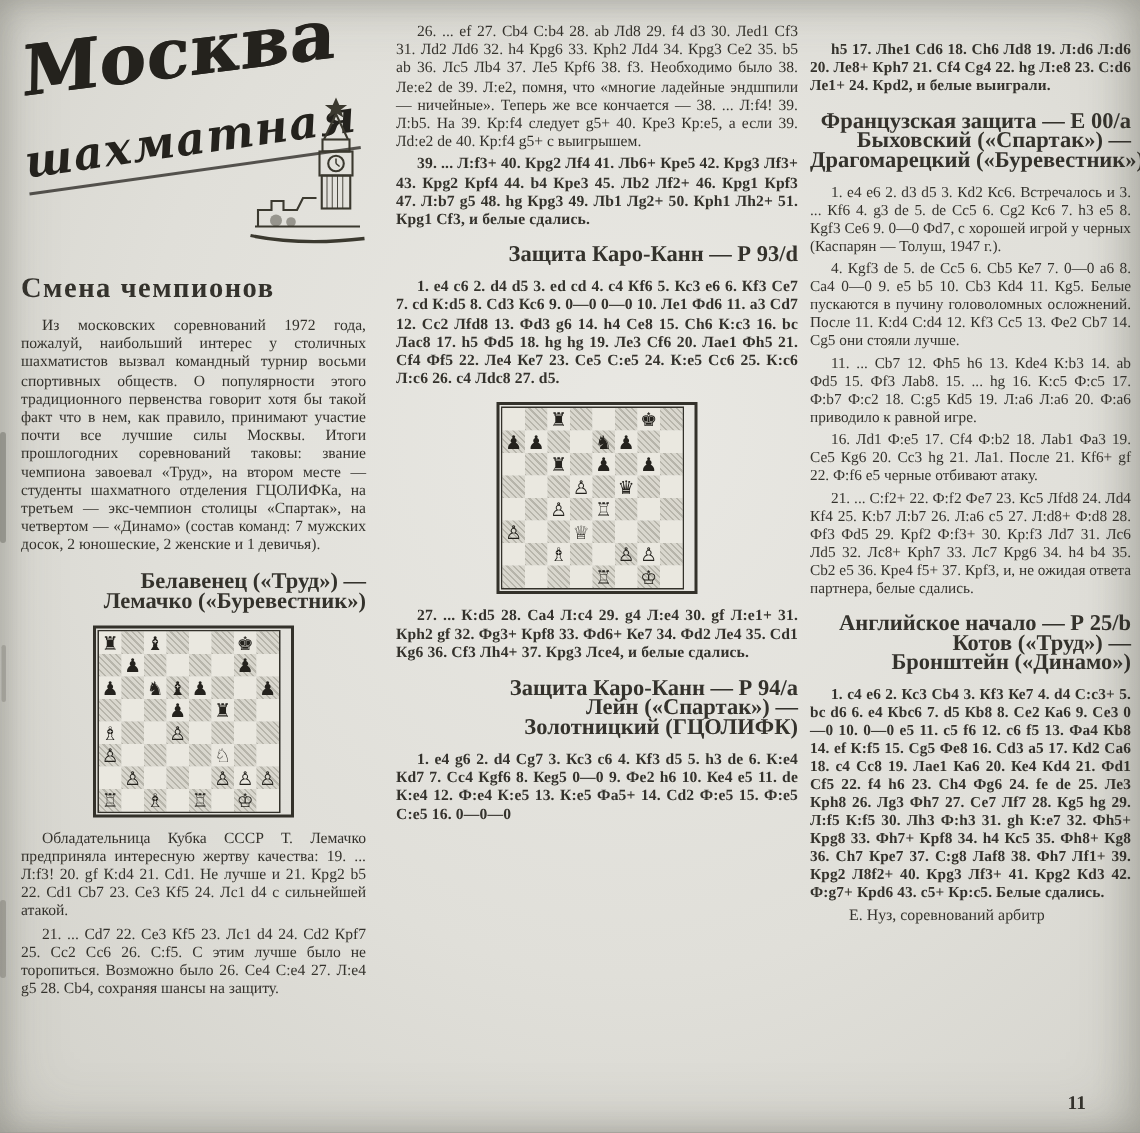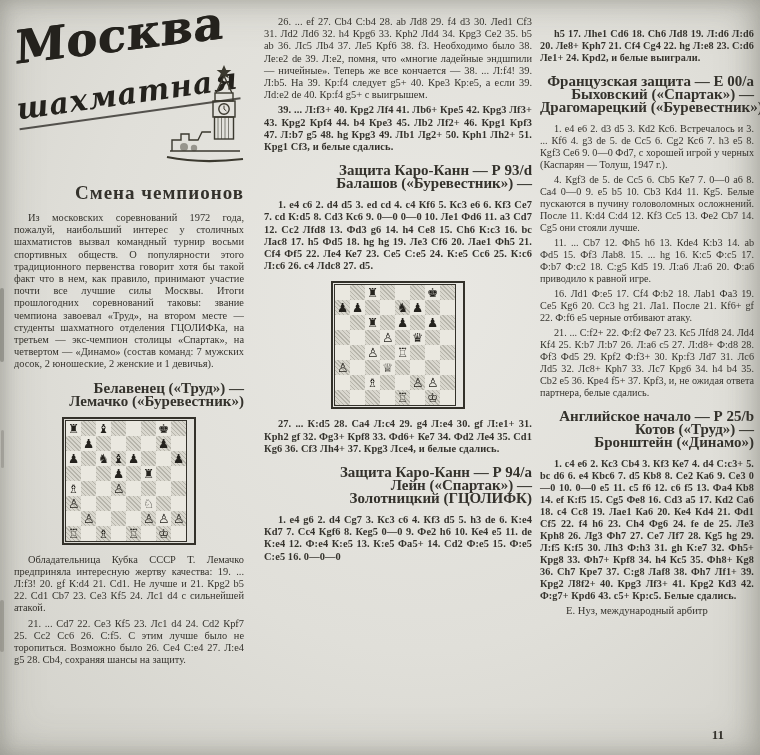--- a/index.html
+++ b/index.html
@@ -14,21 +14,21 @@
   .col{position:absolute;}
   .col-left{left:14px;top:6px;width:230px;}
   .col-mid{left:264px;top:16px;width:268px;}
   .col-right{left:540px;top:28px;width:214px;}
 
   p.body{font-size:10.4px;line-height:12.2px;text-align:justify;margin:0 0 3px 0;text-indent:14px;}
   .col-right p.body{font-size:10.2px;line-height:12px;}
   .noindent{text-indent:0;}
   .moves{font-weight:bold;letter-spacing:.1px;}
 
-  h1.section{font-size:19px;line-height:22px;font-weight:bold;text-align:right;margin:10px 0 8px 0;letter-spacing:1px;}
+  h1.section{font-size:19px;line-height:22px;font-weight:bold;text-align:left;margin:10px 0 8px 0;letter-spacing:1px;}
 
   .game-header{font-weight:bold;text-align:right;font-size:15px;line-height:13px;margin:11px 0 9px 0;}
   .game-header div{white-space:nowrap;}
 
   
   .masthead{position:relative;height:166px;margin-bottom:2px;}
   .mast1{
     position:absolute;top:2px;left:0px;
     font-family:"DejaVu Serif",serif;font-weight:bold;
     font-size:46px;color:#24221d;
@@ -168,21 +168,20 @@
     <p class="body">Обладательница Кубка СССР Т. Лемачко предприняла интересную жертву качества: 19. ... Л:f3! 20. gf К:d4 21. Сd1. Не лучше и 21. Крg2 b5 22. Сd1 Сb7 23. Се3 Кf5 24. Лс1 d4 с сильнейшей атакой.</p>
     <p class="body">21. ... Сd7 22. Се3 Кf5 23. Лс1 d4 24. Сd2 Крf7 25. Сс2 Сс6 26. С:f5. С этим лучше было не торопиться. Возможно было 26. Се4 С:е4 27. Л:е4 g5 28. Сb4, сохраняя шансы на защиту.</p>
   </div>
 
   <div class="col col-mid">
     <p class="body">26. ... ef 27. Сb4 С:b4 28. ab Лd8 29. f4 d3 30. Лed1 Сf3 31. Лd2 Лd6 32. h4 Крg6 33. Крh2 Лd4 34. Крg3 Се2 35. b5 ab 36. Лс5 Лb4 37. Ле5 Крf6 38. f3. Необходимо было 38. Ле:е2 de 39. Л:е2, помня, что «многие ладейные эндшпили — ничейные». Теперь же все кончается — 38. ... Л:f4! 39. Л:b5. На 39. Кр:f4 следует g5+ 40. Кре3 Кр:е5, а если 39. Лd:е2 de 40. Кр:f4 g5+ с выигрышем.</p>
     <p class="body moves">39. ... Л:f3+ 40. Крg2 Лf4 41. Лb6+ Кре5 42. Крg3 Лf3+ 43. Крg2 Крf4 44. b4 Кре3 45. Лb2 Лf2+ 46. Крg1 Крf3 47. Л:b7 g5 48. hg Крg3 49. Лb1 Лg2+ 50. Крh1 Лh2+ 51. Крg1 Сf3, и белые сдались.</p>
 
     <div class="game-header">
       <div>Защита Каро-Канн — Р 93/d</div>
-      <div>Балашов («Буревестник») —</div>
     </div>
 
     <p class="body moves">1. е4 с6 2. d4 d5 3. ed cd 4. с4 Кf6 5. Кс3 е6 6. Кf3 Се7 7. cd К:d5 8. Сd3 Кс6 9. 0—0 0—0 10. Ле1 Фd6 11. а3 Сd7 12. Сс2 Лfd8 13. Фd3 g6 14. h4 Се8 15. Сh6 К:с3 16. bc Лас8 17. h5 Фd5 18. hg hg 19. Ле3 Сf6 20. Лае1 Фh5 21. Сf4 Фf5 22. Ле4 Ке7 23. Се5 С:е5 24. К:е5 Сс6 25. К:с6 Л:с6 26. с4 Лdс8 27. d5.</p>
 
     <div class="board-wrap">
       <div class="board">
           <div class="sq light"></div>
           <div class="sq dark"></div>
           <div class="sq light">♜</div>
           <div class="sq dark"></div>
@@ -275,21 +274,21 @@
     <p class="body">16. Лd1 Ф:е5 17. Сf4 Ф:b2 18. Лаb1 Фа3 19. Се5 Кg6 20. Сс3 hg 21. Ла1. После 21. Кf6+ gf 22. Ф:f6 е5 черные отбивают атаку.</p>
     <p class="body">21. ... С:f2+ 22. Ф:f2 Фе7 23. Кс5 Лfd8 24. Лd4 Кf4 25. К:b7 Л:b7 26. Л:а6 с5 27. Л:d8+ Ф:d8 28. Фf3 Фd5 29. Крf2 Ф:f3+ 30. Кр:f3 Лd7 31. Лс6 Лd5 32. Лс8+ Крh7 33. Лс7 Крg6 34. h4 b4 35. Сb2 е5 36. Кре4 f5+ 37. Крf3, и, не ожидая ответа партнера, белые сдались.</p>
 
     <div class="game-header">
       <div>Английское начало — Р 25/b</div>
       <div>Котов («Труд») —</div>
       <div>Бронштейн («Динамо»)</div>
     </div>
 
     <p class="body moves">1. с4 е6 2. Кс3 Сb4 3. Кf3 Ке7 4. d4 С:с3+ 5. bc d6 6. е4 Кbс6 7. d5 Кb8 8. Се2 Ка6 9. Се3 0—0 10. 0—0 е5 11. с5 f6 12. с6 f5 13. Фа4 Кb8 14. ef К:f5 15. Сg5 Фе8 16. Сd3 а5 17. Кd2 Са6 18. с4 Сс8 19. Лае1 Ка6 20. Ке4 Кd4 21. Фd1 Сf5 22. f4 h6 23. Сh4 Фg6 24. fe de 25. Ле3 Крh8 26. Лg3 Фh7 27. Се7 Лf7 28. Кg5 hg 29. Л:f5 К:f5 30. Лh3 Ф:h3 31. gh К:е7 32. Фh5+ Крg8 33. Фh7+ Крf8 34. h4 Кс5 35. Фh8+ Кg8 36. Сh7 Кре7 37. С:g8 Лаf8 38. Фh7 Лf1+ 39. Крg2 Л8f2+ 40. Крg3 Лf3+ 41. Крg2 Кd3 42. Ф:g7+ Крd6 43. с5+ Кр:с5. Белые сдались.</p>
-    <div class="byline">Е. Нуз, международный арбитр</div>
+    <div class="byline">Е. Нуз, соревнований арбитр</div>
   </div>
 
   <div class="page-number">11</div>
 
   <div class="smudge s1"></div>
   <div class="smudge s2"></div>
   <div class="smudge s3"></div>
 </div>
 
 </body></html>

